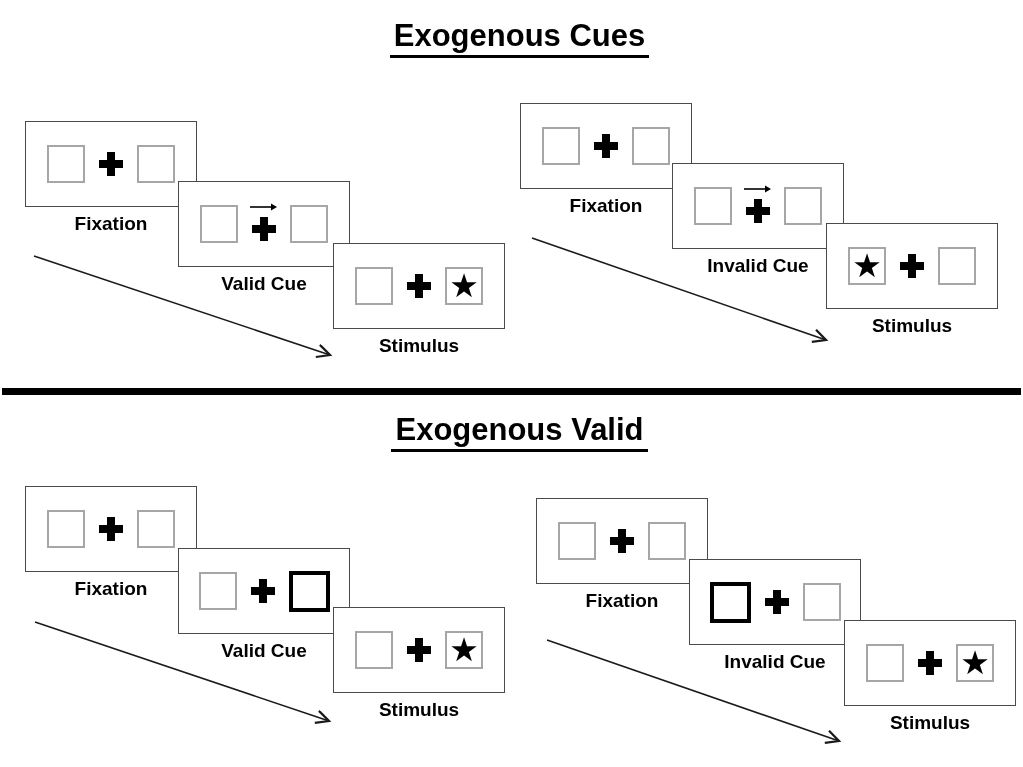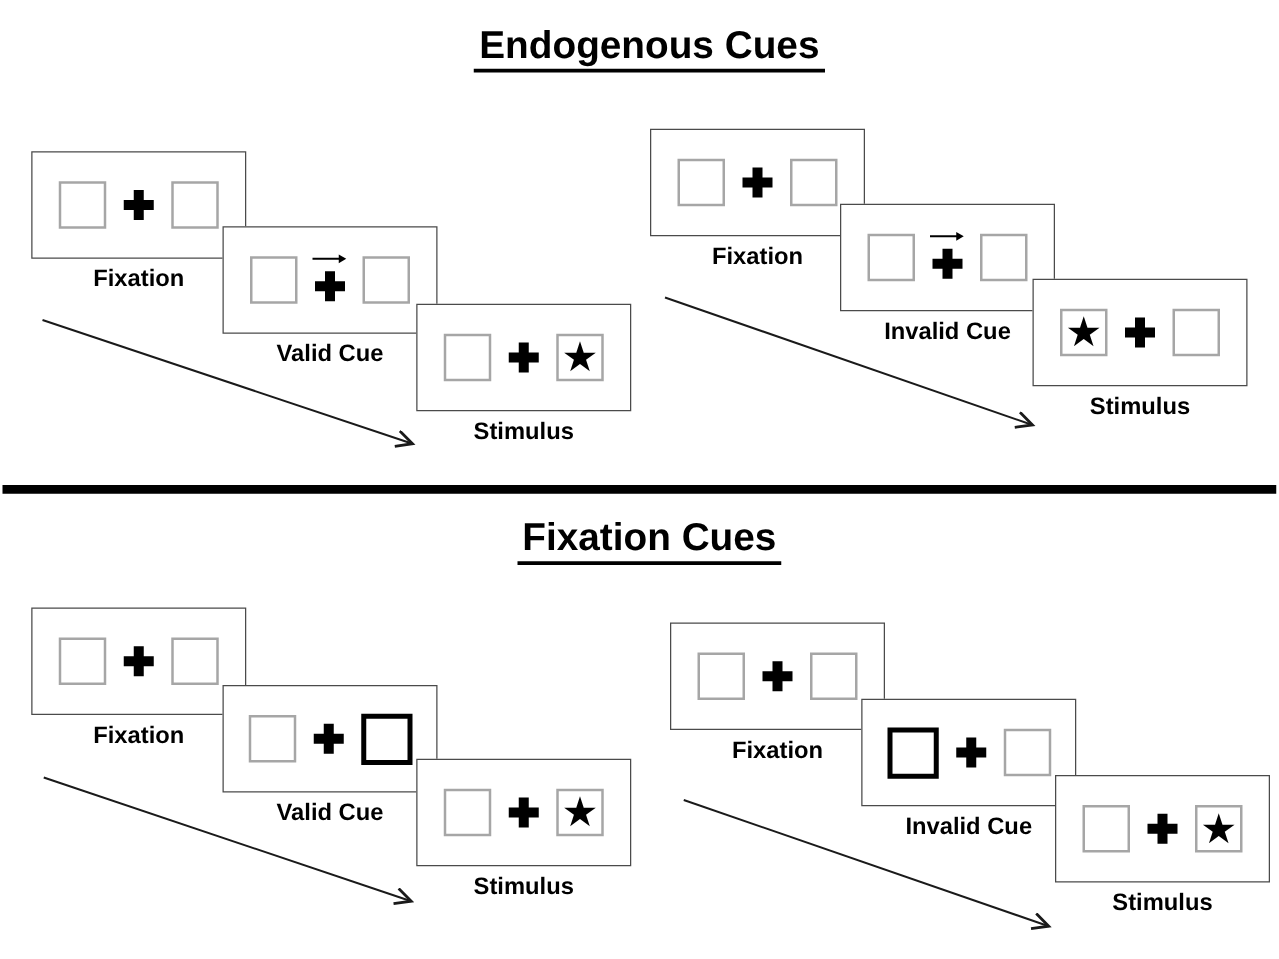--- a/index.html
+++ b/index.html
@@ -33,24 +33,24 @@
   .plus-unit::after{content:"";position:absolute;top:0;bottom:0;left:8px;width:8px;background:#000;}
   .card.has-cue-arrow .plus-unit{margin-top:10px;}
   .cue-arrow{position:absolute;left:-3px;top:-15px;}
 </style>
 </head>
 <body>
 
 <div class="stage">
 
   <div class="title title-endo">
-    <span class="u">Endogenous Cues</span>
+    <span class="u">Exogenous Cues</span>
   </div>
   <div class="title title-exo">
-    <span class="u">Fixation Cues</span>
+    <span class="u">Exogenous Valid</span>
   </div>
 
   <div class="divider"></div>
 
   <svg class="arrows" width="1023" height="767">
     <defs>
       <marker id="ah" markerWidth="12" markerHeight="12" refX="8.5" refY="4.5" orient="auto">
         <path d="M0.5,0.5 L8.5,4.5 L0.5,8.5" fill="none" stroke="#1a1a1a" stroke-width="1.4"></path>
       </marker>
     </defs>

